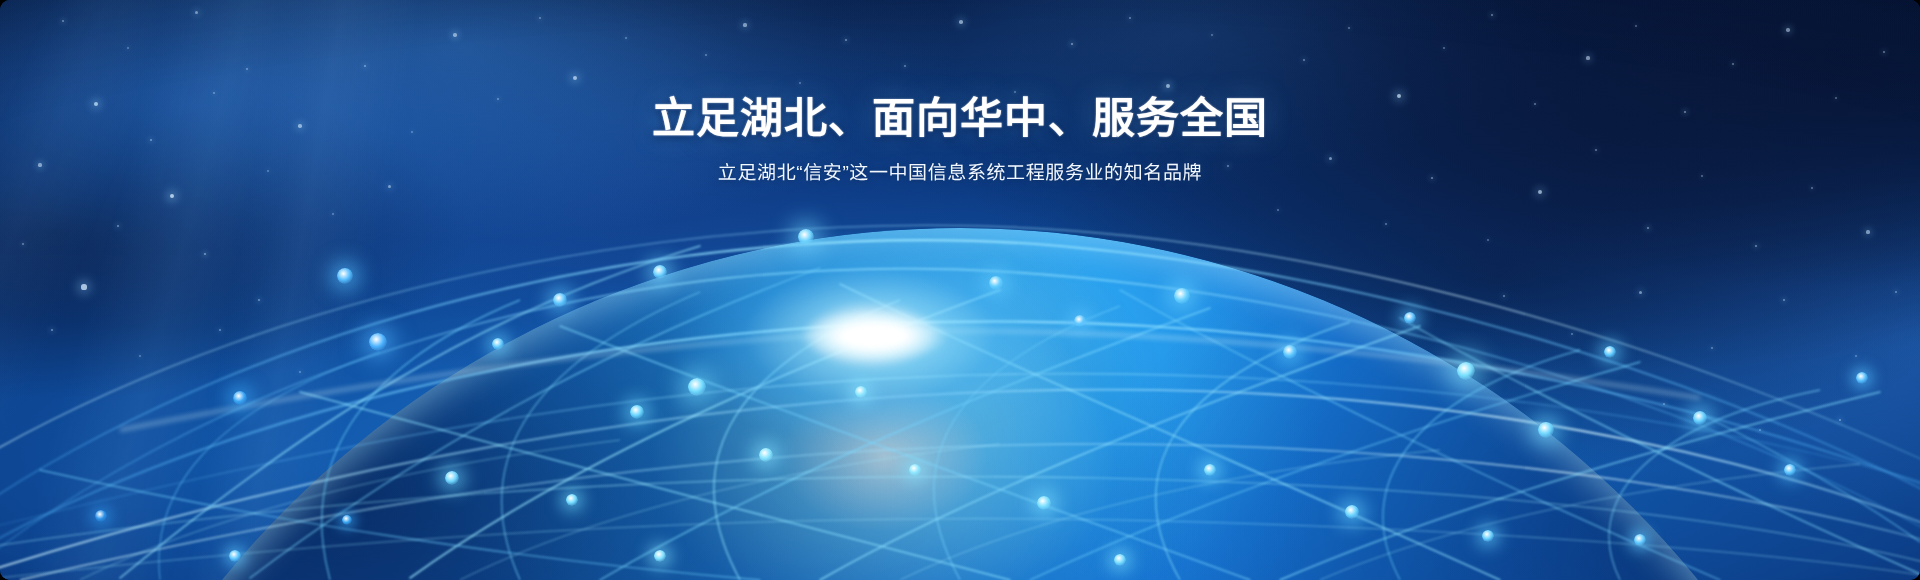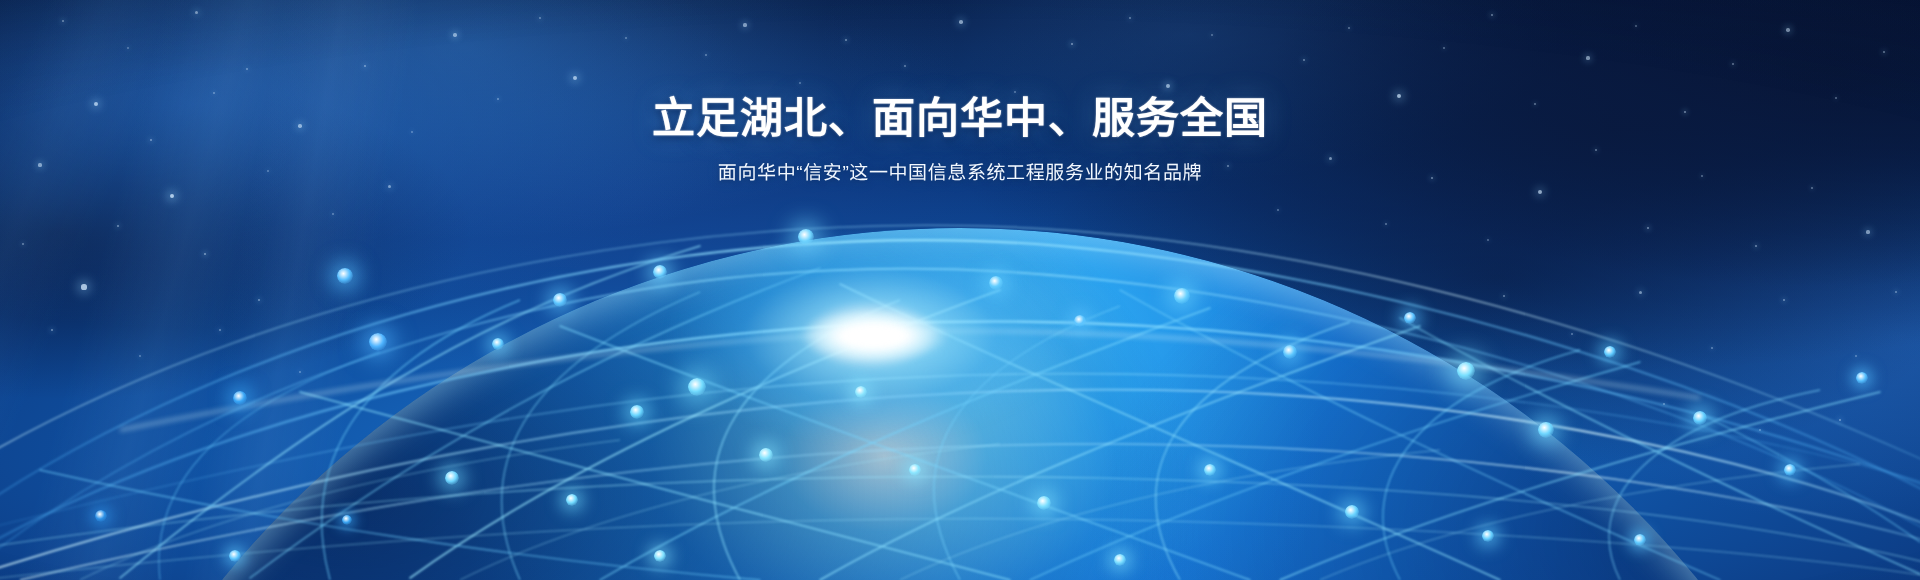--- a/index.html
+++ b/index.html
@@ -6,20 +6,21 @@
   html,body{margin:0;padding:0;background:#000;}
   *{box-sizing:border-box;}
 
   .banner{
     position:relative;
     width:1920px;
     height:580px;
     overflow:hidden;
     font-family:"Liberation Sans","DejaVu Sans",sans-serif;
     background:#0b2a66;
+    border-radius:10px;
   }
 
   
   .layer{position:absolute;inset:0;pointer-events:none;}
 
   .bg-base{
     background:
       radial-gradient(120% 90% at 48% 78%, #1f7fd8 0%, #1666bd 18%, #0f4e9e 34%, #0c3b83 50%, #09306c 66%, #071f4d 82%, #05163a 100%);
   }
 
@@ -349,16 +350,16 @@
       <div class="node" style="left: 654px; top: 550px; width: 12px; height: 12px; background: radial-gradient(circle at 40% 35%, rgb(255, 255, 255) 0%, rgb(127, 224, 255) 45%, rgba(40, 140, 230, 0) 100%); box-shadow: rgba(127, 224, 255, 0.667) 0px 0px 16px 5.33333px;"></div>
       <div class="node" style="left: 1114px; top: 554px; width: 12px; height: 12px; background: radial-gradient(circle at 40% 35%, rgb(255, 255, 255) 0%, rgb(120, 220, 255) 45%, rgba(40, 140, 230, 0) 100%); box-shadow: rgba(120, 220, 255, 0.667) 0px 0px 16px 5.33333px;"></div>
       <div class="node" style="left: 1634px; top: 534px; width: 12px; height: 12px; background: radial-gradient(circle at 40% 35%, rgb(255, 255, 255) 0%, rgb(95, 201, 255) 45%, rgba(40, 140, 230, 0) 100%); box-shadow: rgba(95, 201, 255, 0.667) 0px 0px 14px 4.66667px;"></div>
       <div class="node" style="left: 1856px; top: 372px; width: 12px; height: 12px; background: radial-gradient(circle at 40% 35%, rgb(255, 255, 255) 0%, rgb(85, 191, 255) 45%, rgba(40, 140, 230, 0) 100%); box-shadow: rgba(85, 191, 255, 0.667) 0px 0px 14px 4.66667px;"></div>
     </div>
 
   <div class="layer vignette"></div>
 
   <div class="copy">
     <h1 class="headline">立足湖北、面向华中、服务全国</h1>
-    <p class="subline">面向华中“信安”这一中国信息系统工程服务业的知名品牌</p>
+    <p class="subline">立足湖北“信安”这一中国信息系统工程服务业的知名品牌</p>
   </div>
 
 </div>
 
 </body></html>

